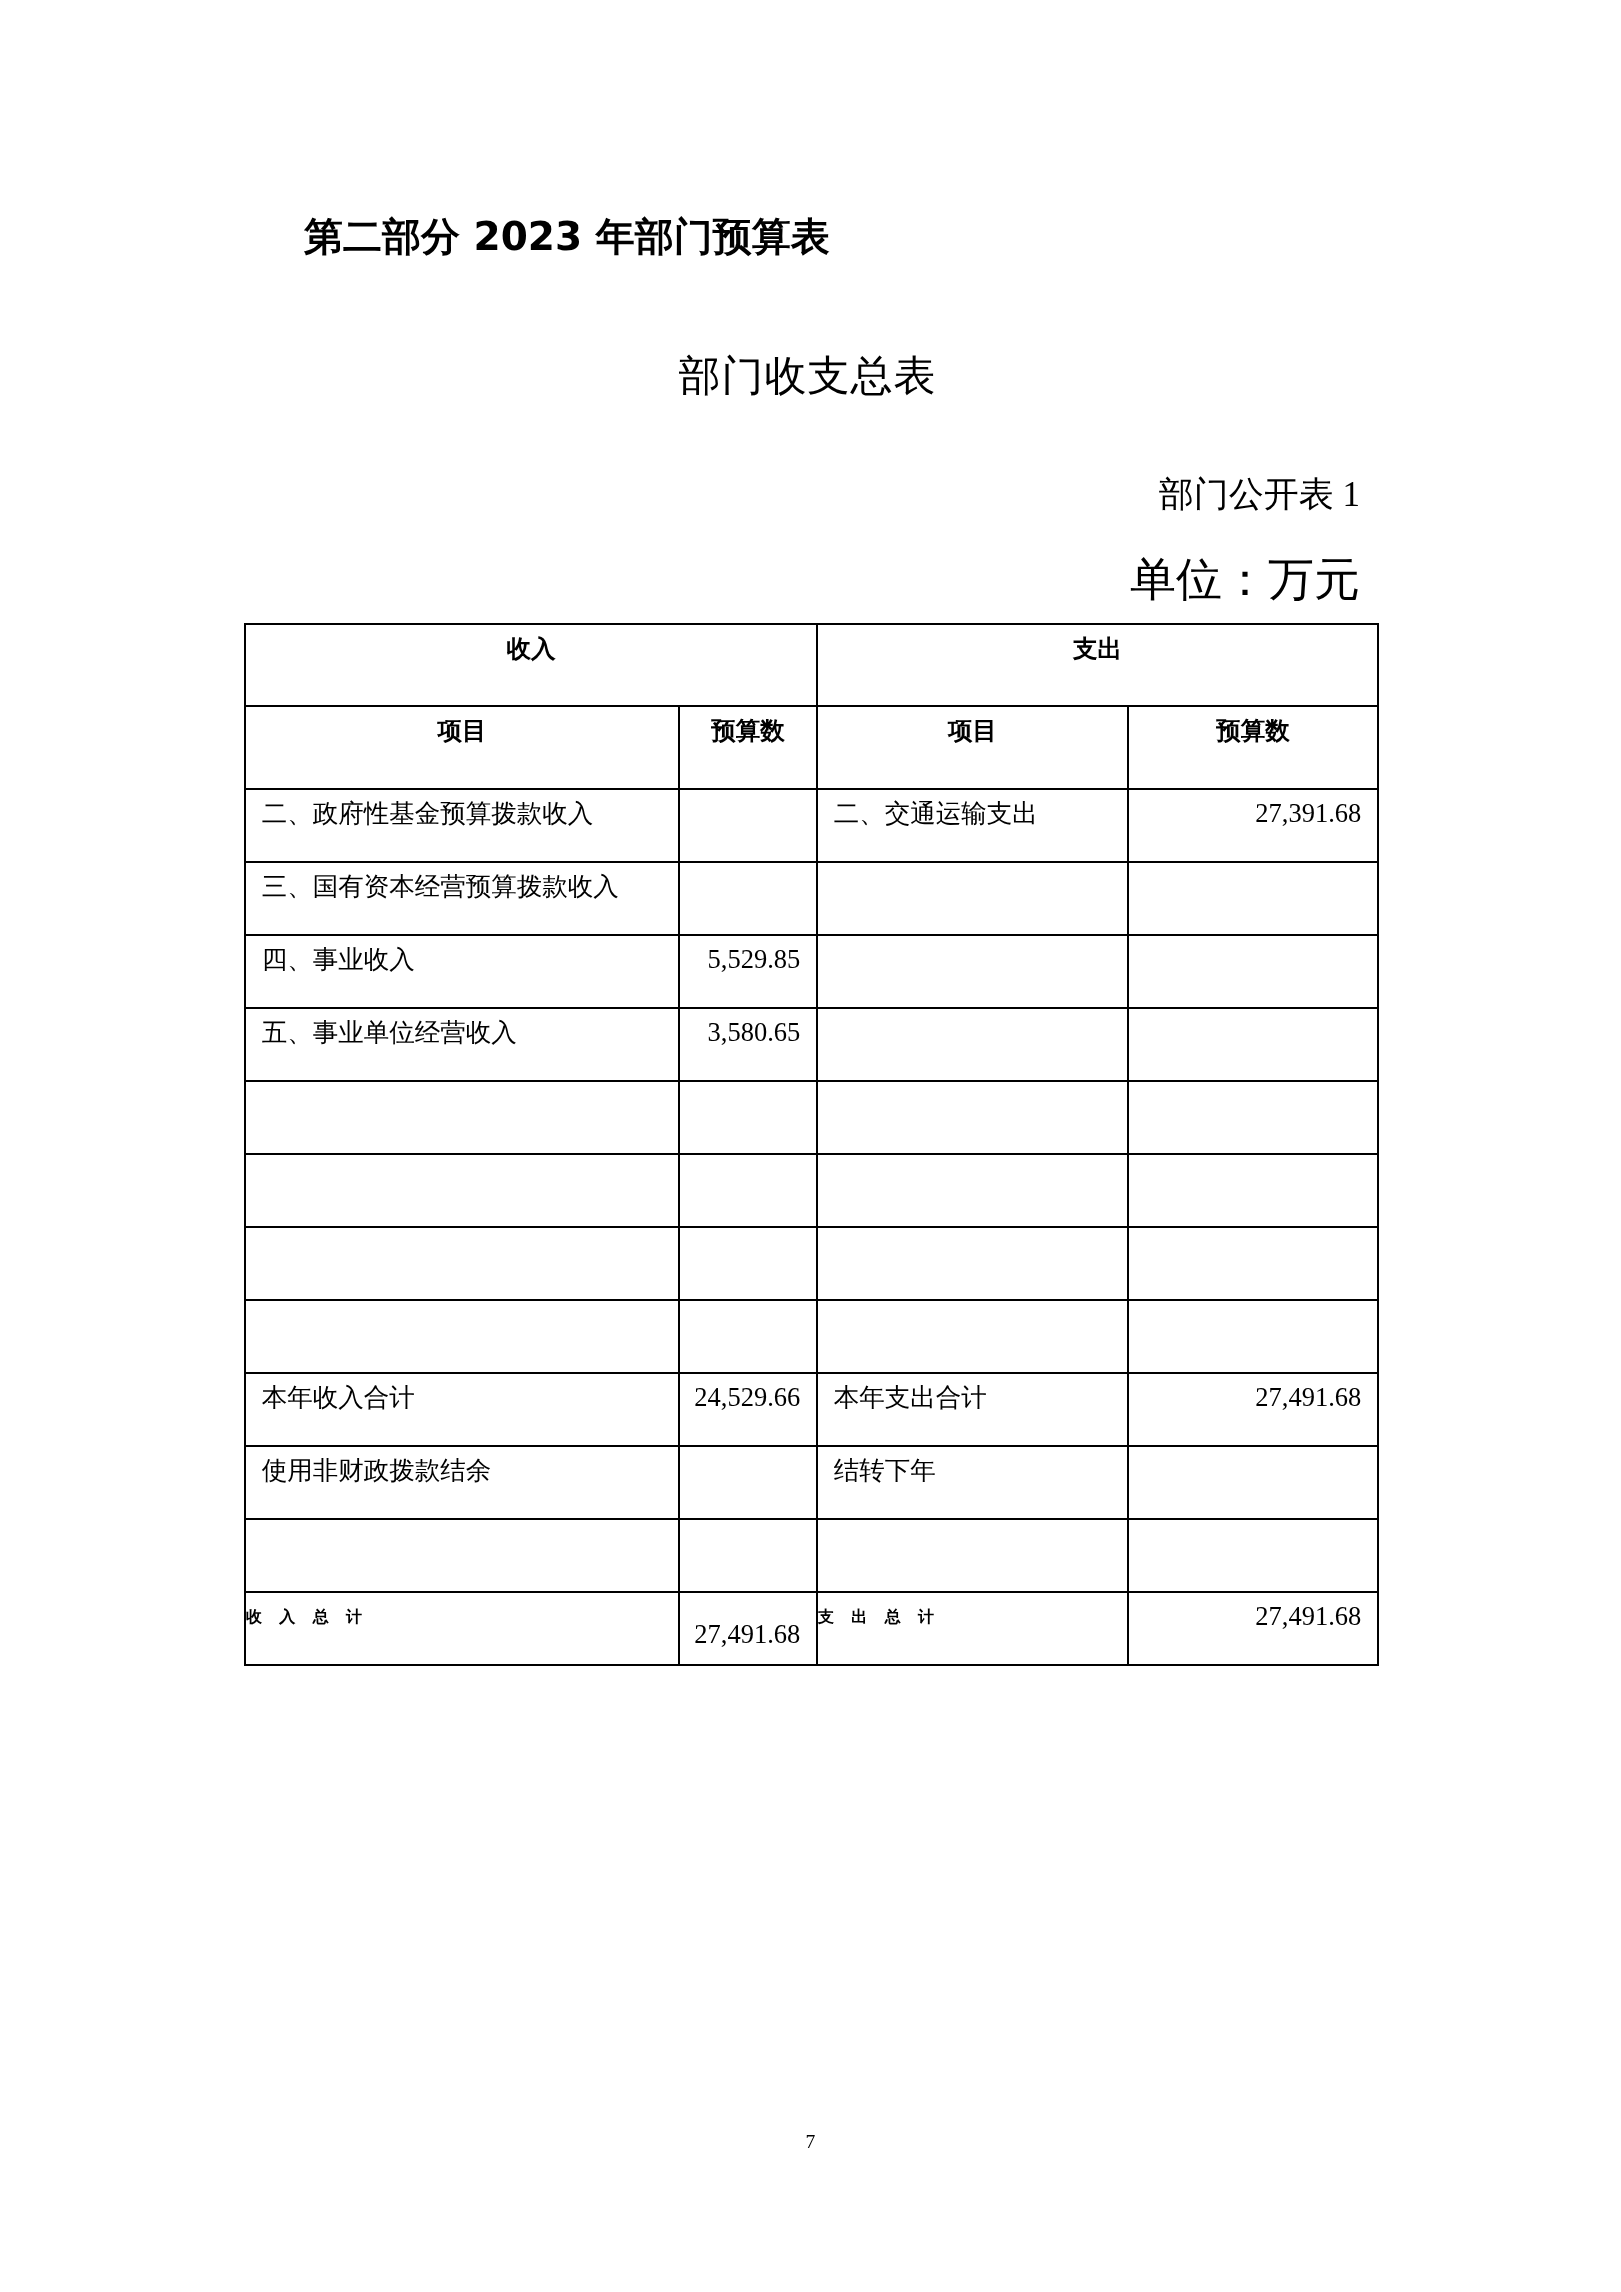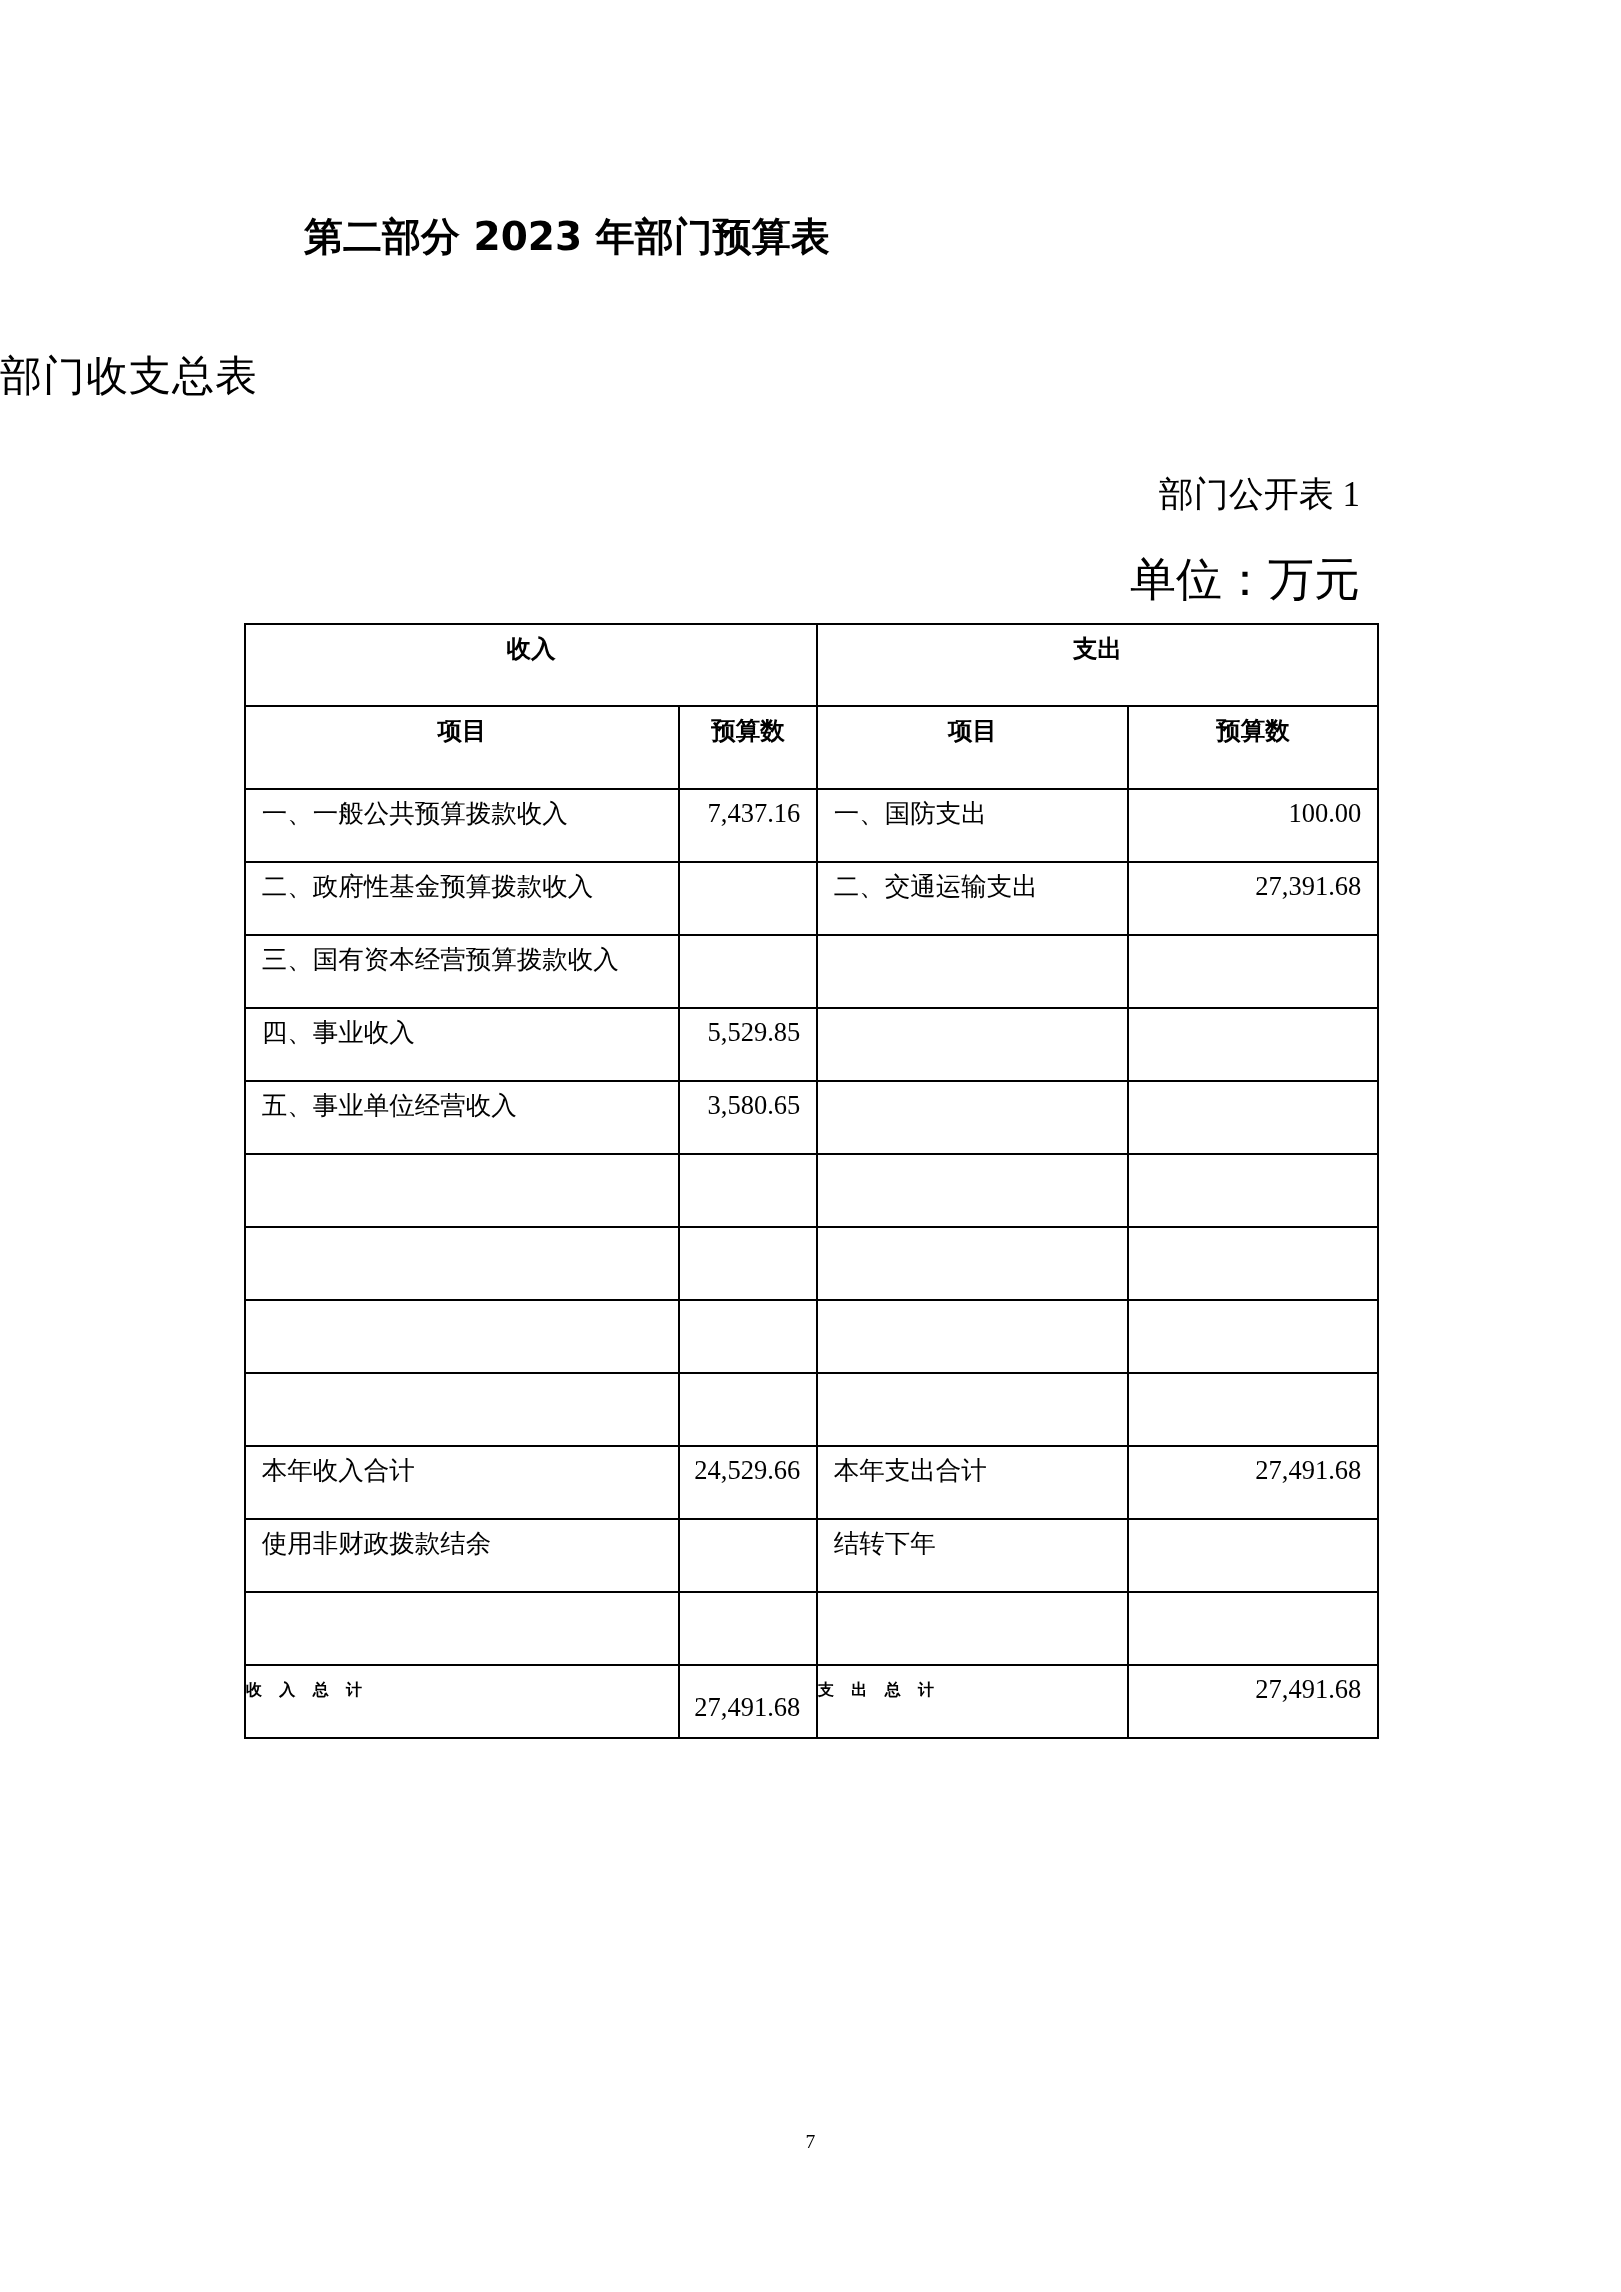--- a/index.html
+++ b/index.html
@@ -3,21 +3,21 @@
 <meta charset="utf-8">
 <style>
   html, body { margin: 0; padding: 0; background: #ffffff; }
   body { width: 1621px; height: 2293px; position: relative; overflow: hidden; color: #000; }
   .section-title {
     position: absolute; left: 304px; top: 211px;
     font-family: "DejaVu Sans", sans-serif; font-weight: bold; font-size: 39px; line-height: 51px;
     letter-spacing: 0px; white-space: nowrap;
   }
   .table-title {
-    position: absolute; left: 0; width: 1615px; top: 348px; text-align: left;
+    position: absolute; left: 0; width: 1615px; top: 348px; text-align: center;
     font-family: "DejaVu Sans", sans-serif; font-size: 42px; line-height: 55px;
     letter-spacing: 1px; white-space: nowrap; padding-left: 0; box-sizing: border-box;
   }
   .table-title span { position: relative; left: 0px; }
   .table-code {
     position: absolute; right: 261px; top: 472px;
     font-family: "Liberation Serif", "DejaVu Serif", serif; font-size: 35px; line-height: 45px; white-space: nowrap;
   }
   .unit-label {
     position: absolute; right: 261px; top: 557px;
@@ -73,26 +73,20 @@
     <td colspan="2" class="hdr">支出</td>
   </tr>
   <tr class="h2 thick-top">
     <td class="hdr">项目</td>
     <td class="hdr">预算数</td>
     <td class="hdr">项目</td>
     <td class="hdr">预算数</td>
   </tr>
   </tbody>
     <tbody id="body-rows">
-      <tr class="row">
-        <td class="item">一、一般公共预算拨款收入</td>
-        <td class="num">7,437.16</td>
-        <td class="item">一、国防支出</td>
-        <td class="num">100.00</td>
-      </tr>
       <tr class="row thick-top">
         <td class="item">二、政府性基金预算拨款收入</td>
         <td class="num"></td>
         <td class="item">二、交通运输支出</td>
         <td class="num">27,391.68</td>
       </tr>
       <tr class="row">
         <td class="item">三、国有资本经营预算拨款收入</td>
         <td class="num"></td>
         <td class="item"></td>

